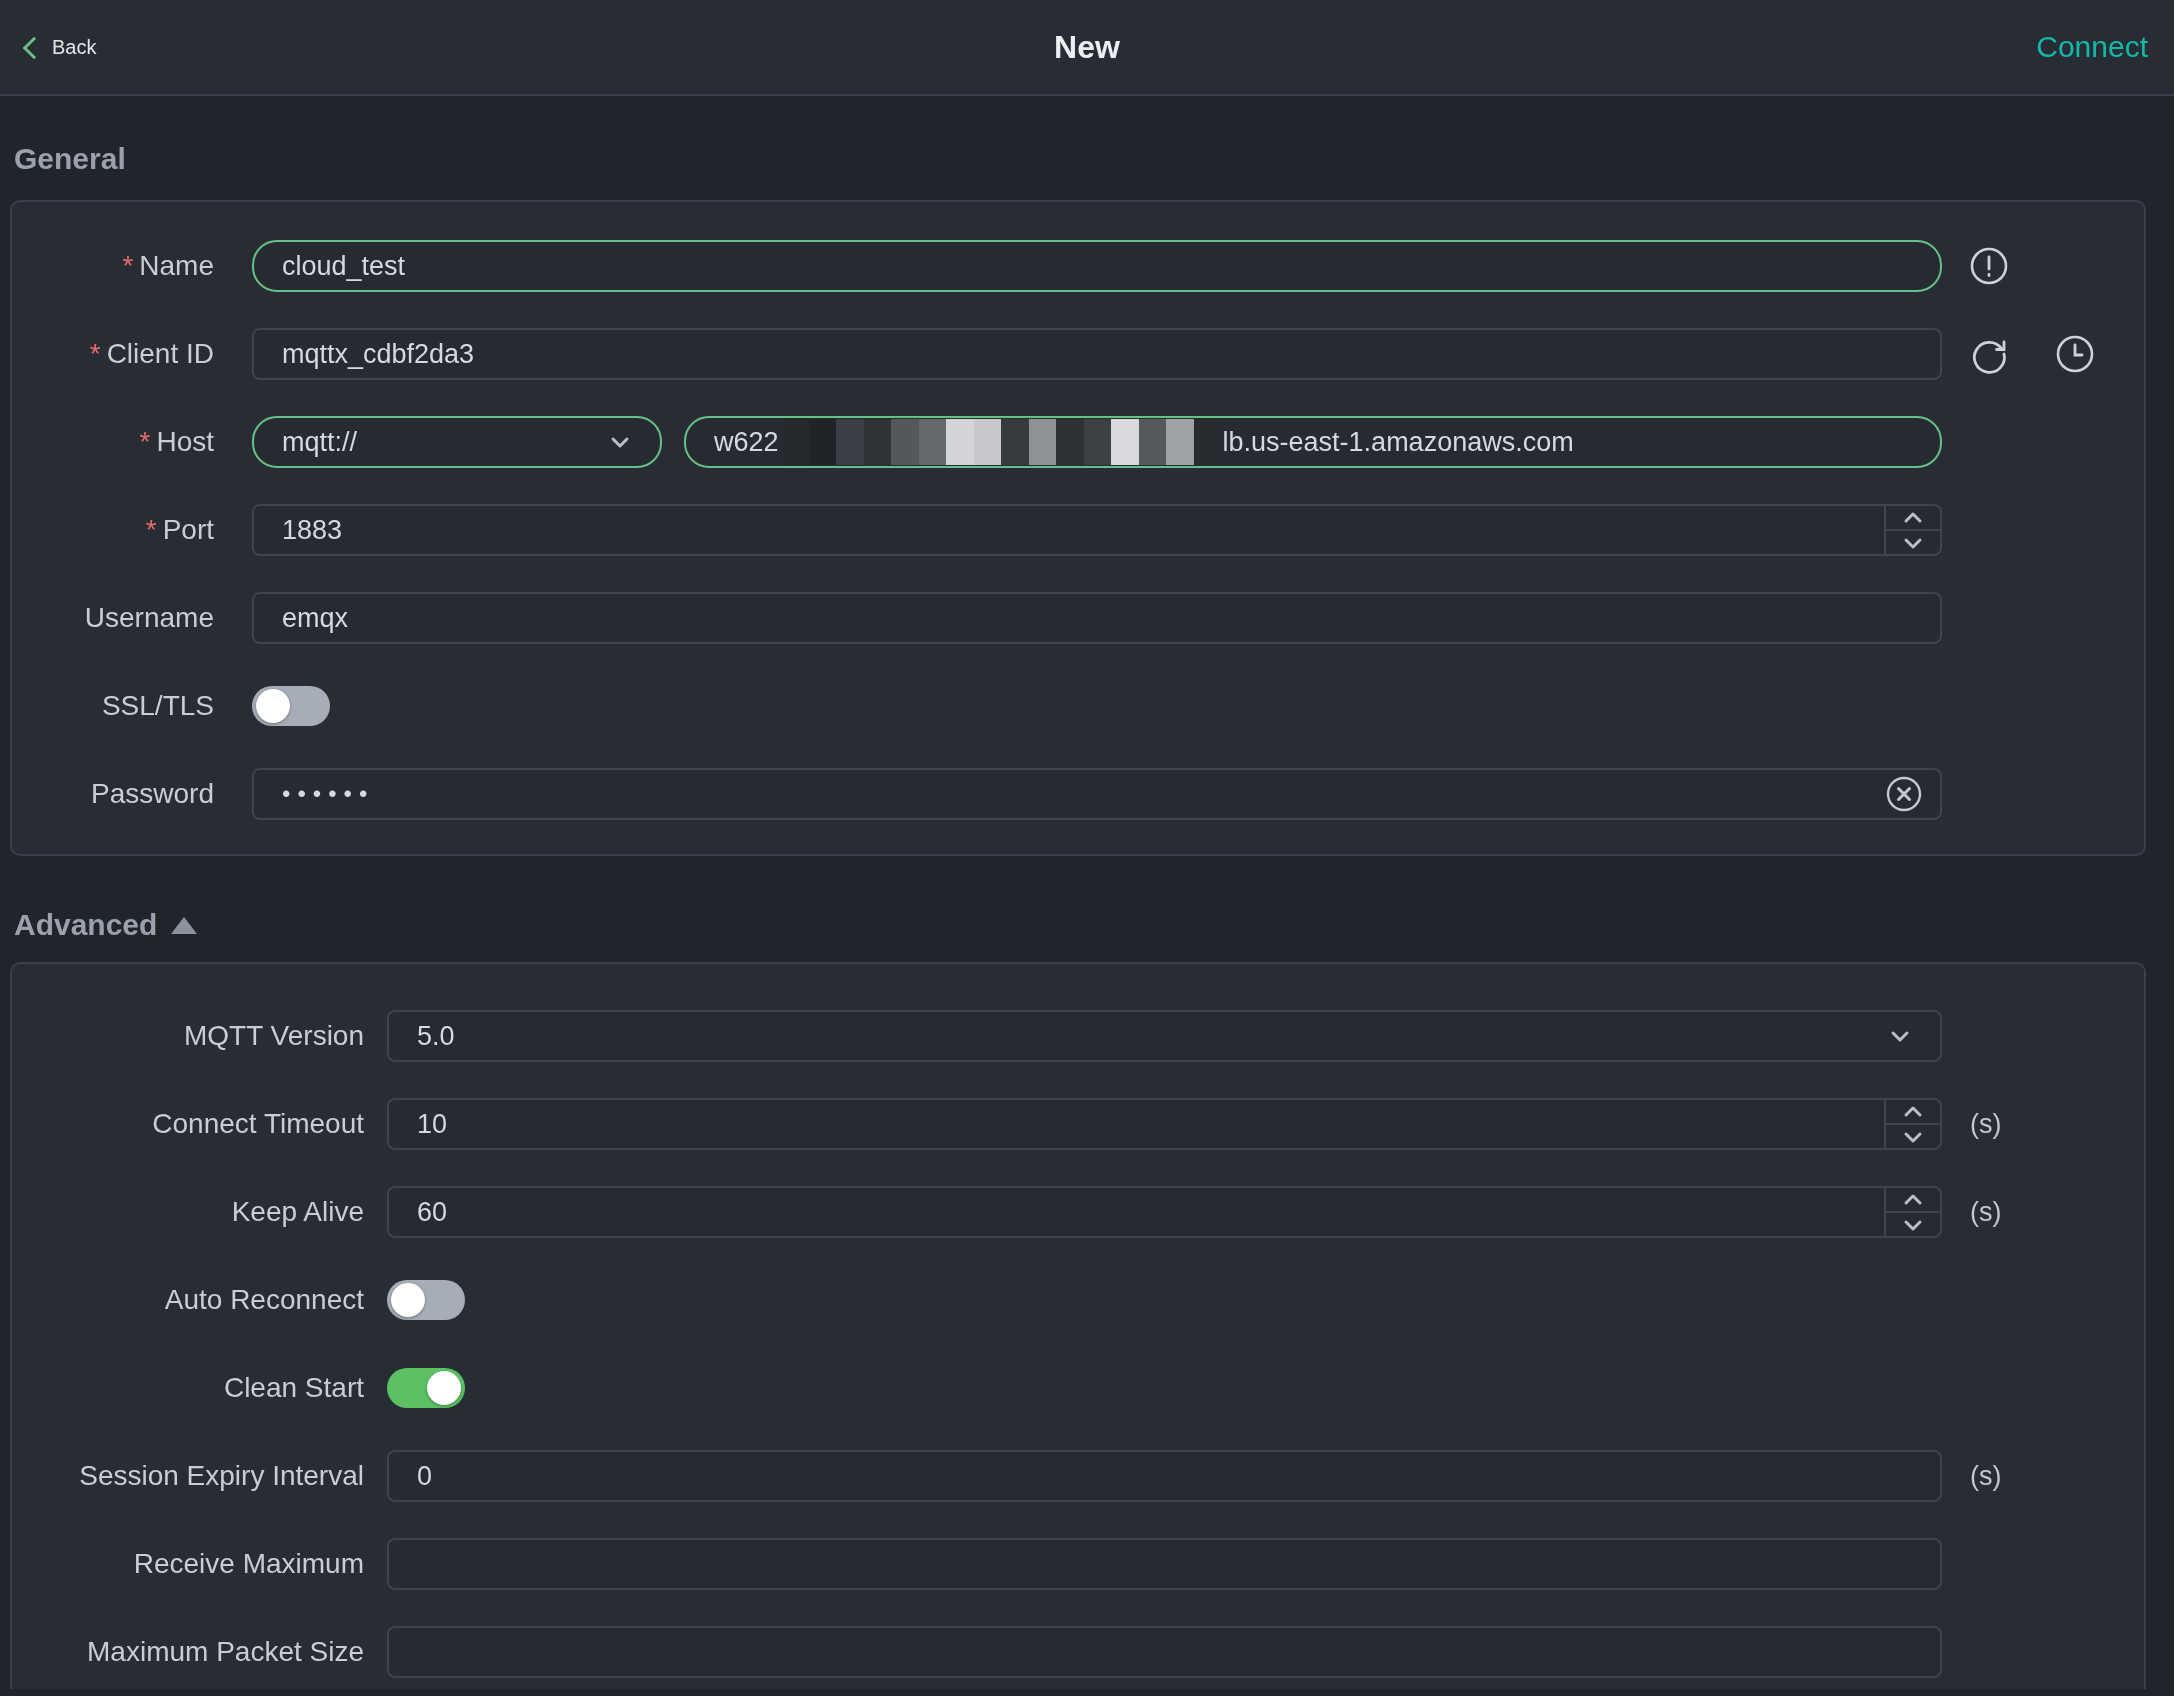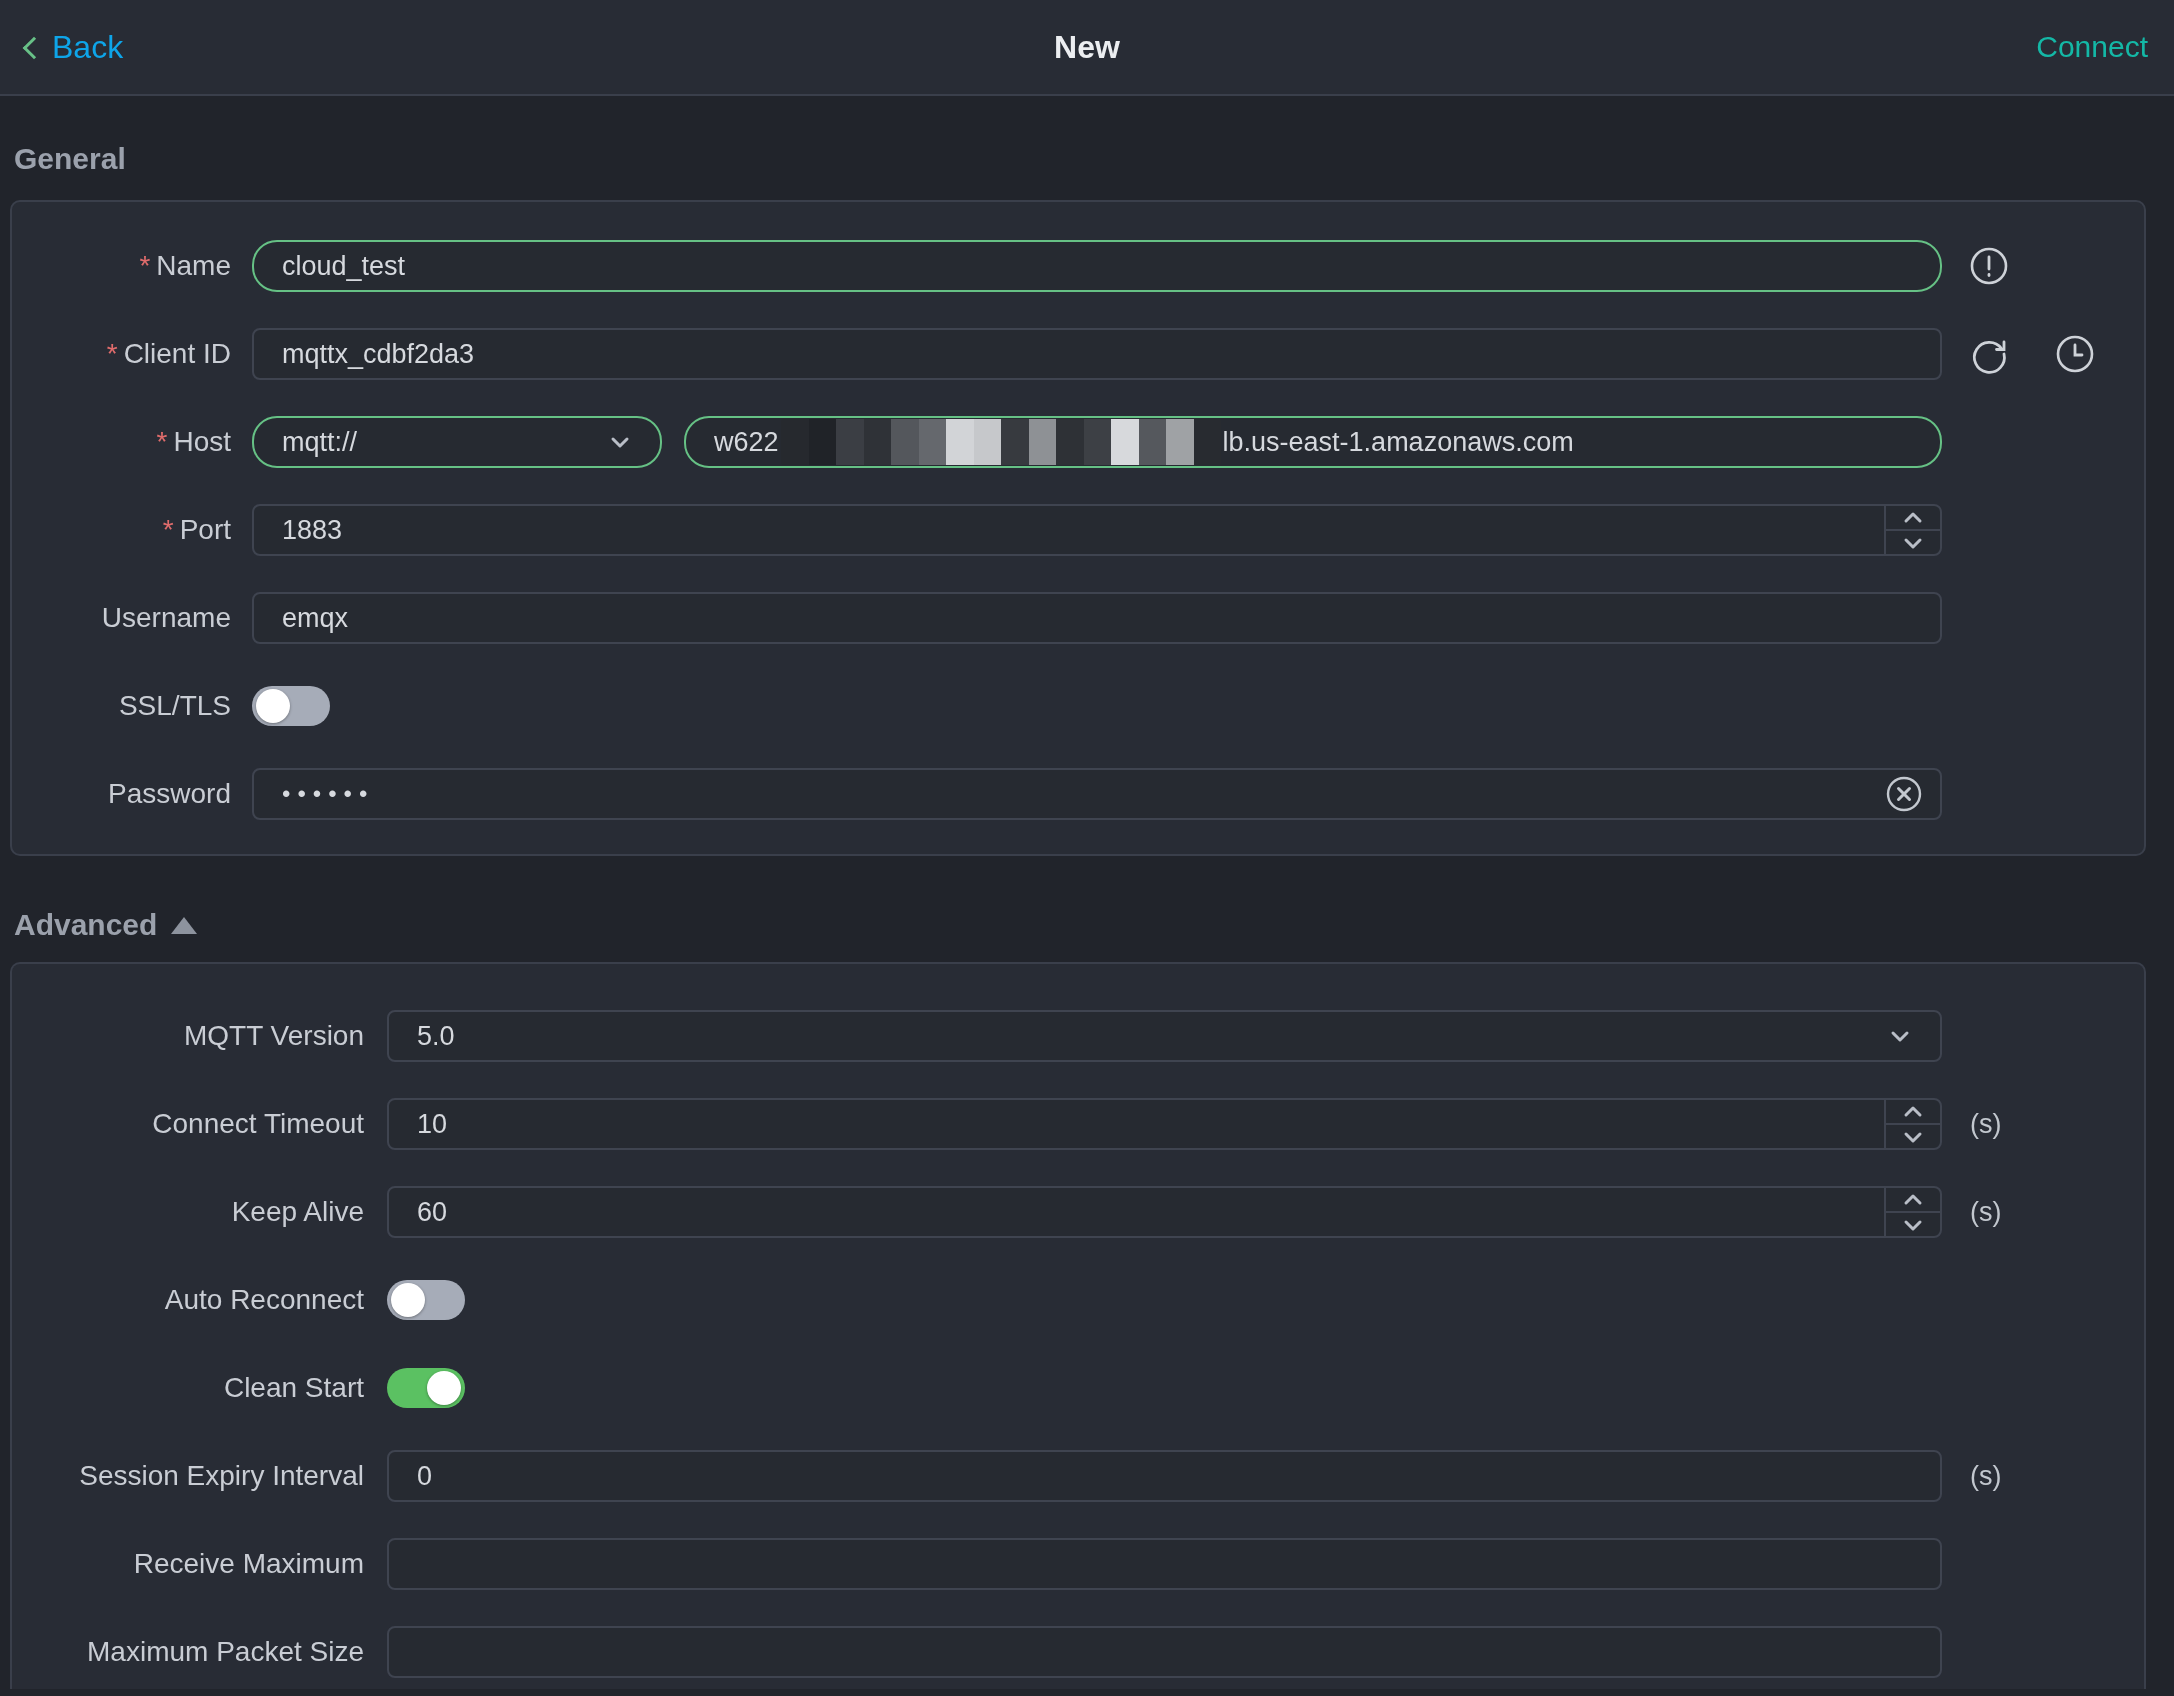--- a/index.html
+++ b/index.html
@@ -7,21 +7,21 @@
   body {
     background:#21242b;
     font-family:"Liberation Sans","DejaVu Sans",sans-serif;
     color:#d6d9de;
   }
   
   .topbar {
     height:96px; background:#282c35; border-bottom:2px solid #3a3f4b;
     display:flex; align-items:center; padding:0 26px; position:relative;
   }
-  .back-link { display:flex; align-items:center; gap:10px; color:#0ea5e9; font-size:32px; cursor:pointer; }
+  .back-link { display:flex; align-items:center; gap:10px; color:#e5e5e5; font-size:20px; cursor:pointer; }
   .back-chevron { width:16px; height:16px; border-left:3px solid #68c187; border-bottom:3px solid #68c187; transform:rotate(45deg); margin-top:2px;}
   .topbar-title {
     position:absolute; left:0; right:0; text-align:center;
     font-size:32px; font-weight:bold; color:#eceef1; pointer-events:none;
   }
   .connect-link { margin-left:auto; color:#14b8a6; font-size:30px; cursor:pointer; position:relative; z-index:2;}
   
   .section-heading {
     font-size:30px; font-weight:bold; color:#9ba1ac; margin:46px 0 24px 14px;
     display:flex; align-items:center; gap:14px;
@@ -29,21 +29,21 @@
   .tri-up { width:0; height:0; border-left:13px solid transparent; border-right:13px solid transparent; border-bottom:17px solid #8d939e; }
   
   .card {
     margin:0 28px 0 10px; width:2136px; background:#282c35;
     border:2px solid #3a3f4b; border-radius:10px; padding:38px 0 34px 0;
   }
   .card.advanced-card { padding-top:46px; border-bottom:none; border-radius:10px 10px 0 0; height:727px; }
   .row { display:flex; align-items:center; margin-bottom:36px; height:52px; }
   .row:last-child { margin-bottom:0; }
   .lbl { font-size:28px; color:#c9cdd4; text-align:right; flex:none; }
-  .g-lbl { width:240px; padding-right:21px; }
+  .g-lbl { width:240px; padding-right:38px; }
   .a-lbl { width:375px; padding-right:23px; }
   .req { color:#e06c6c; margin-right:6px; font-size:28px; }
   
   .tin {
     height:52px; background:#262a31; border:2px solid #3f4450; border-radius:8px;
     color:#d6d9de; font-size:27px; padding:0 28px; outline:none; width:100%;
     font-family:"Liberation Sans","DejaVu Sans",sans-serif;
   }
   .tin.green { border-color:#66c185;border-radius:25px; }
   .w-g { width:1690px; flex:none; position:relative; }

